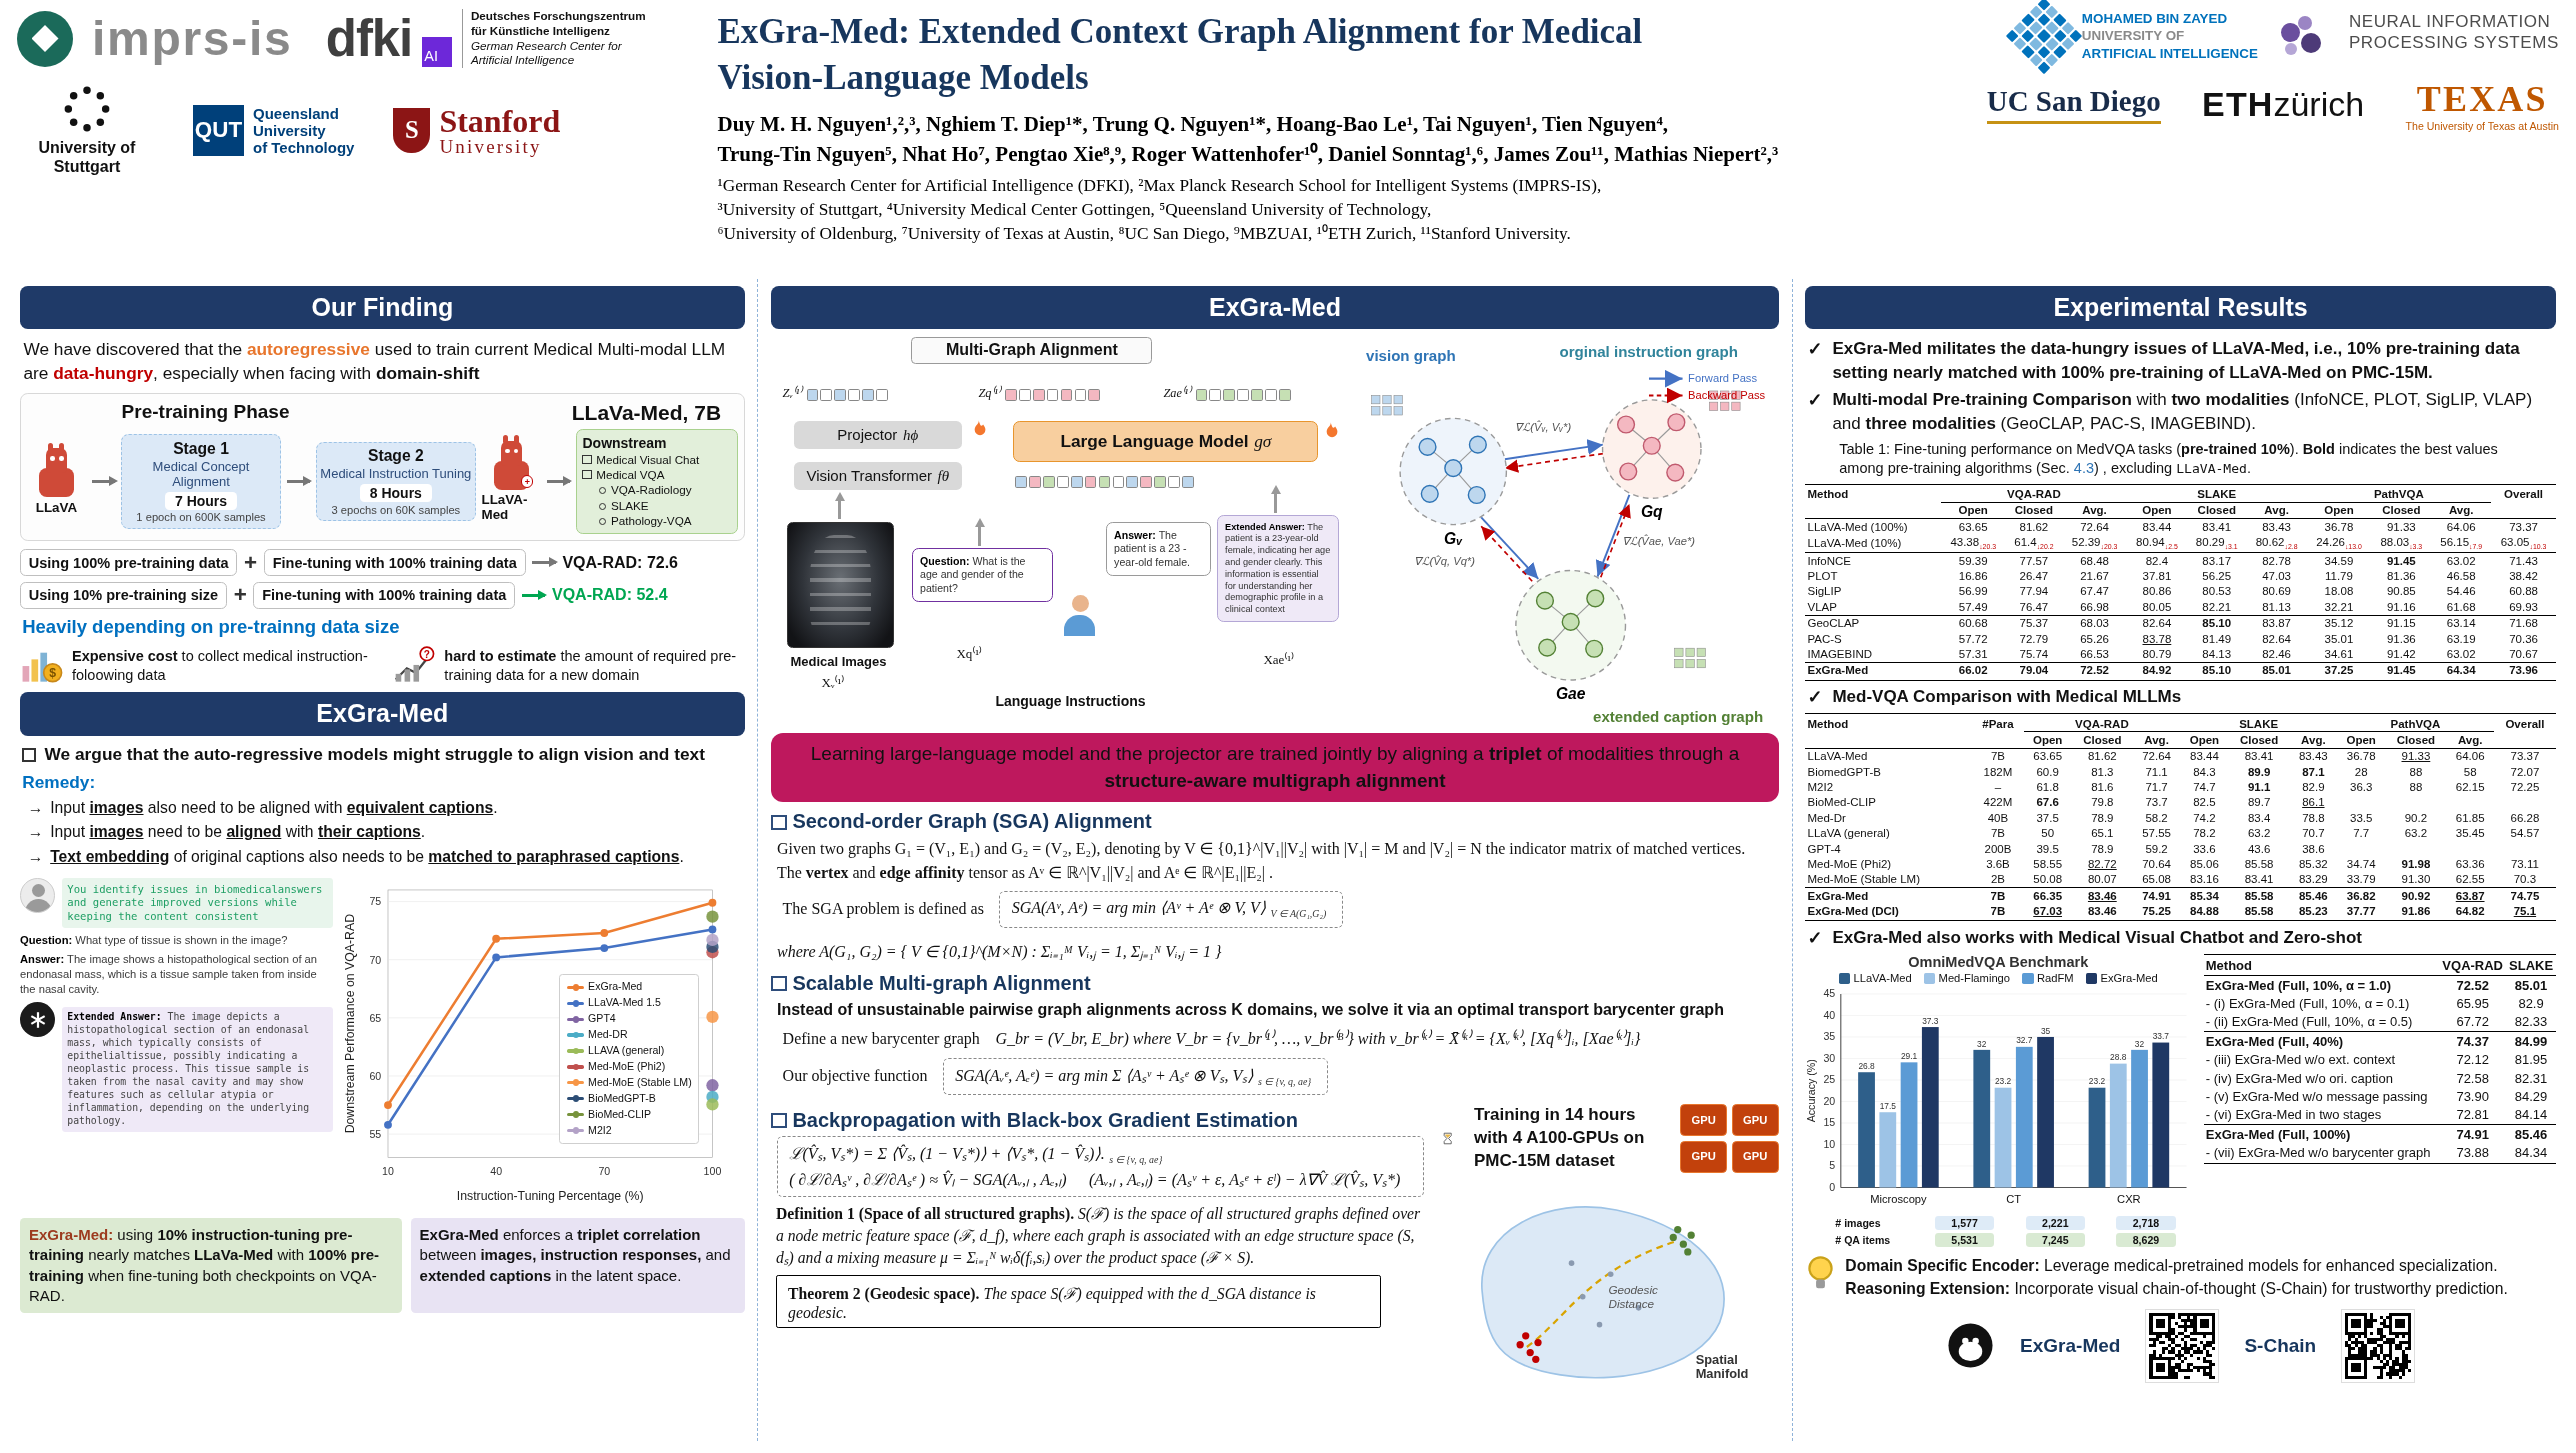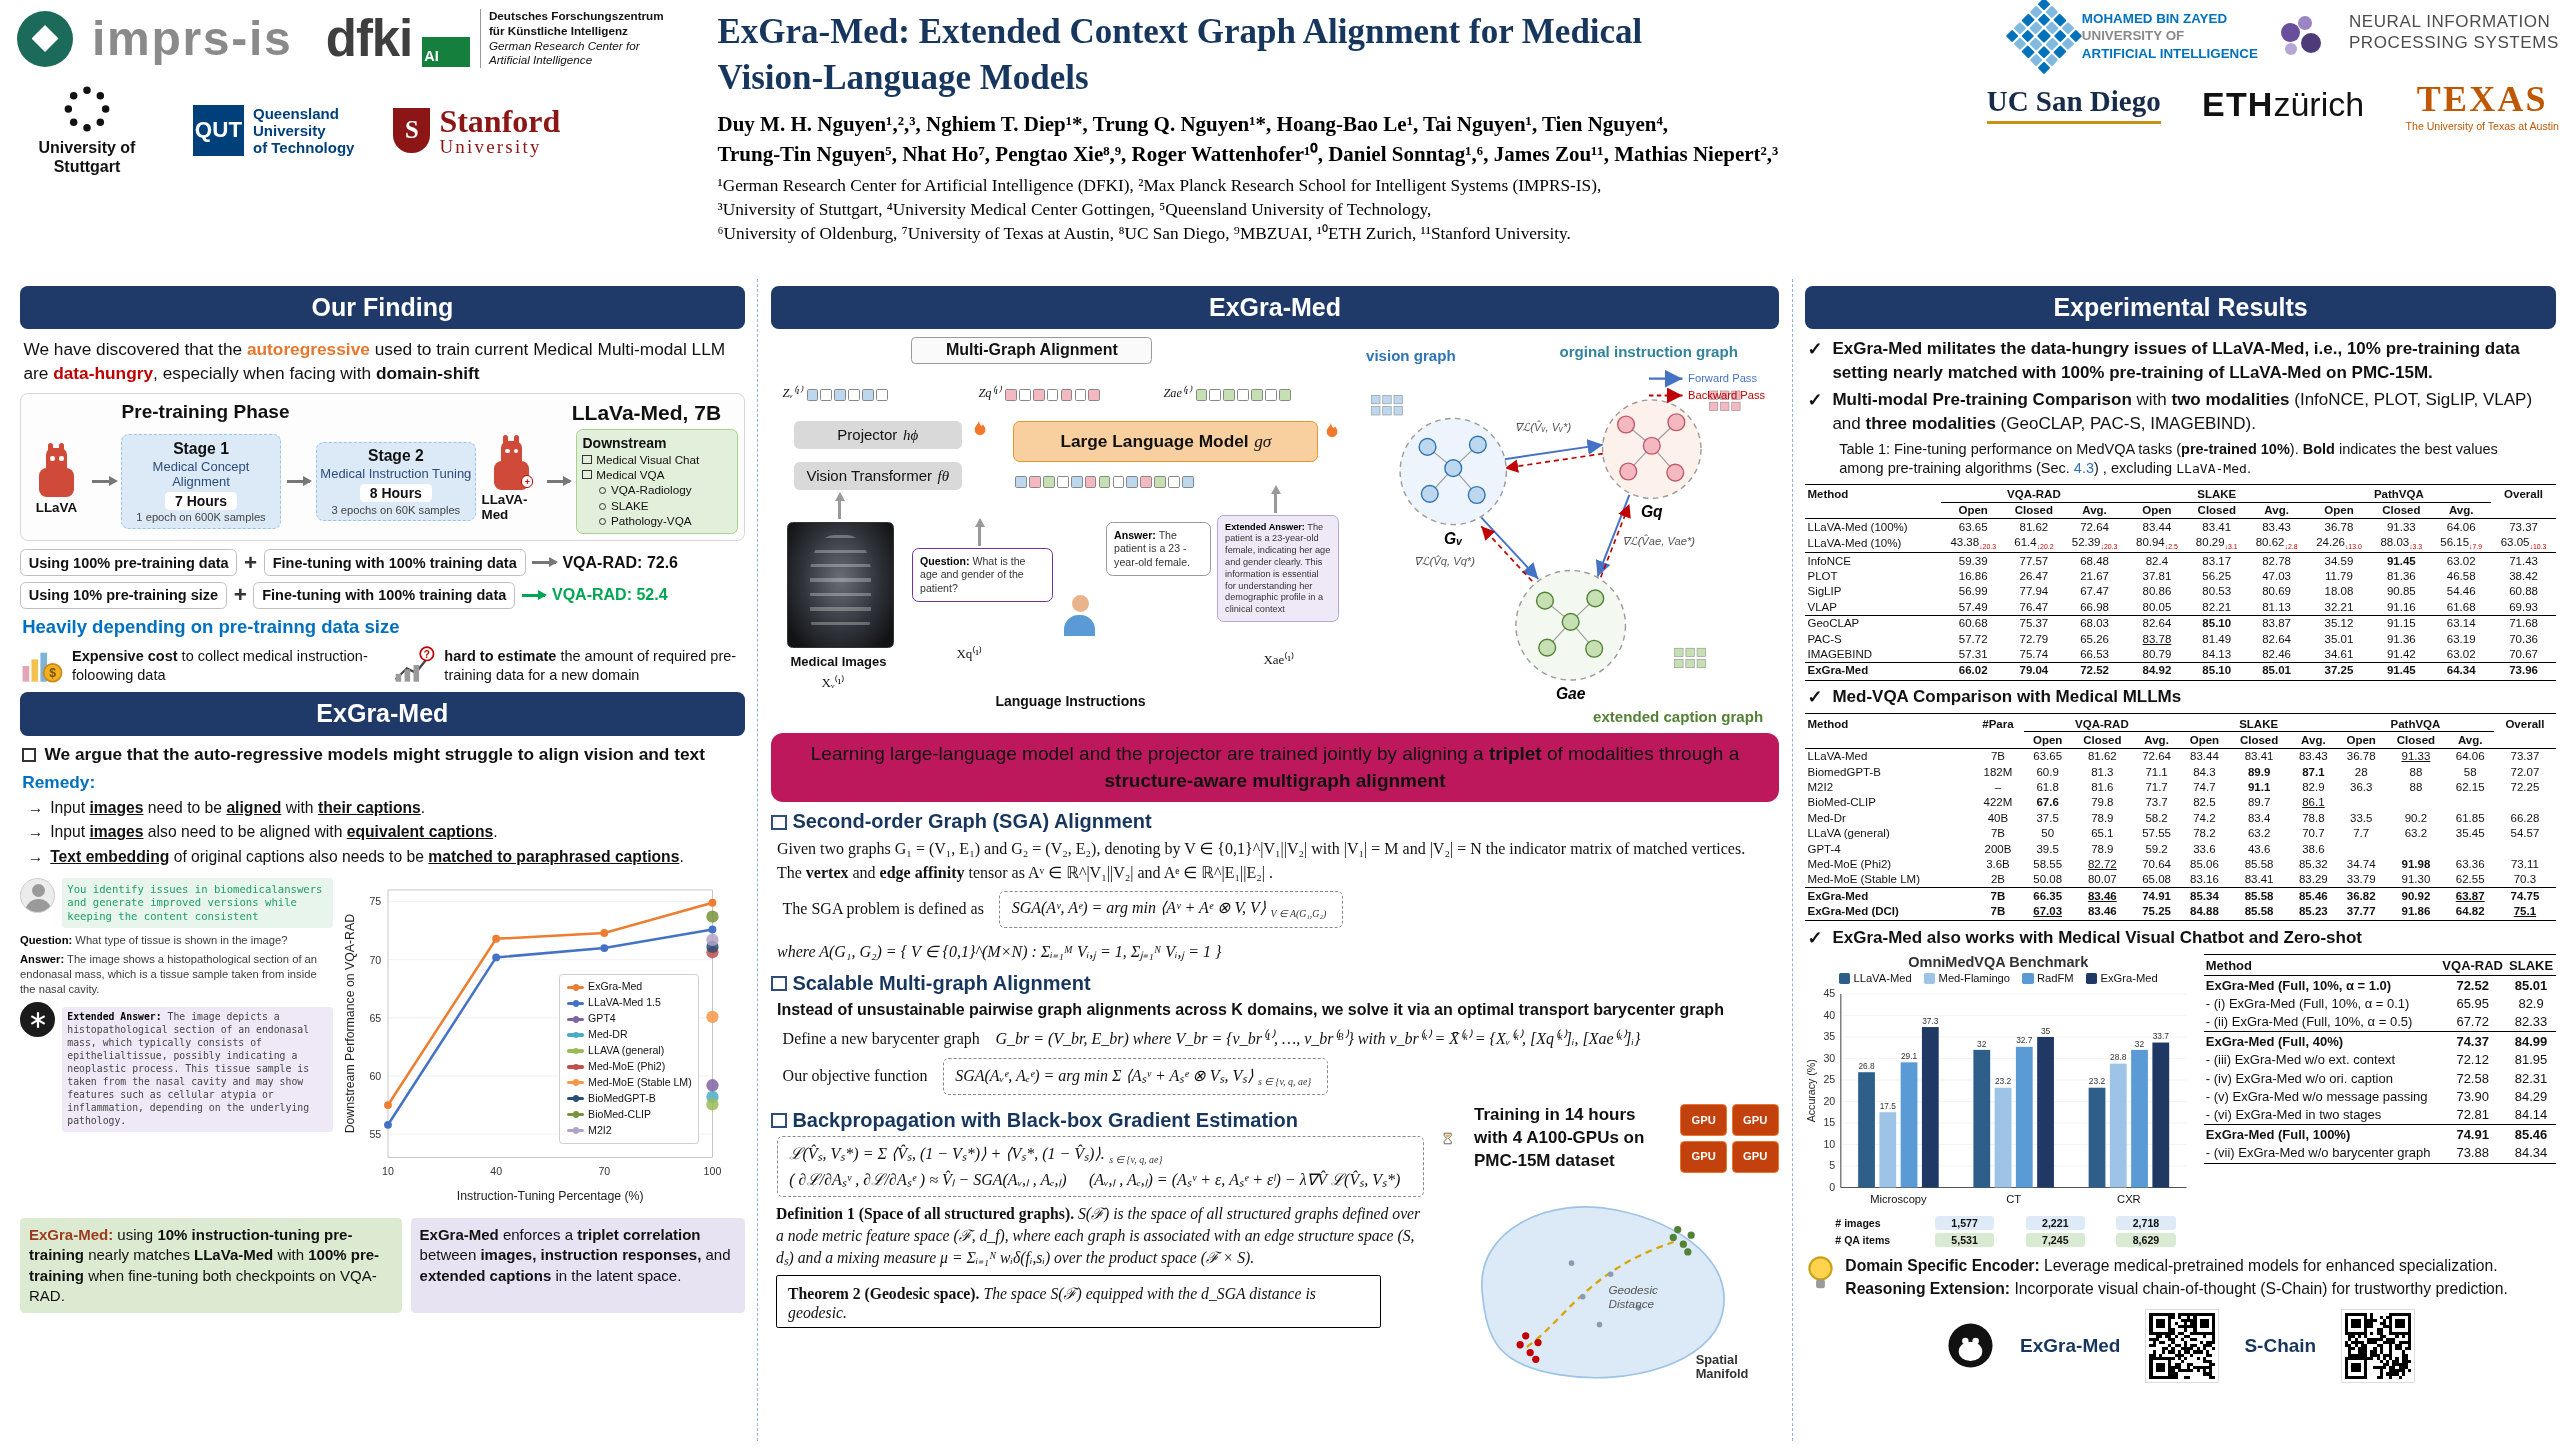--- a/index.html
+++ b/index.html
@@ -12,21 +12,21 @@
 .hr{width:660px;display:flex;flex-direction:column;gap:14.5px;align-items:flex-end}
 .title{font-size:35px;font-weight:bold;color:#17365d;line-height:1.3}
 .authors{font-size:21px;font-weight:bold;margin-top:9px;line-height:1.45;color:#000}
 .affils{font-size:17.3px;margin-top:4.5px;line-height:1.38;color:#000}
 .lrow{display:flex;align-items:center;gap:19px}
 .mpi{width:56px;height:56px;border-radius:50%;background:#1b6a5a;position:relative;flex:none}
 .mpi::after{content:"";position:absolute;inset:14.5px;background:#fff;clip-path:polygon(50% 0,100% 50%,50% 100%,0 50%)}
 .imprs{font-family:"Liberation Sans",sans-serif;font-size:48px;font-weight:bold;color:#8a8a8a;letter-spacing:1.7px}
 .dfki{display:flex;align-items:center;gap:10px;margin-left:14.5px}
 .dfki-word{font-family:"Liberation Sans",sans-serif;font-size:51px;font-weight:bold;color:#3f3f3f;letter-spacing:-1.1px}
-.dfki-ai{width:48px;height:30px;background:#15803d;color:#fff;font-family:"Liberation Sans",sans-serif;font-size:14.5px;font-weight:bold;display:flex;align-items:flex-end;justify-content:flex-start;padding:2.2px;margin-top:26px}
+.dfki-ai{width:30px;height:30px;background:#6d28d9;color:#fff;font-family:"Liberation Sans",sans-serif;font-size:14.5px;font-weight:normal;display:flex;align-items:flex-end;justify-content:flex-start;padding:2.2px;margin-top:26px}
 .dfki-tx{font-family:"Liberation Sans",sans-serif;font-size:11.7px;line-height:1.25;border-left:1.7px solid #999;padding-left:7.8px}
 .dfki-tx .b{font-weight:bold}
 .dfki-tx .i{font-style:italic}
 .uslogo{display:flex;flex-direction:column;align-items:center;width:140px}
 .usdots{width:48px;height:48px;position:relative;margin-bottom:4.5px}
 .uslab{font-family:"Liberation Sans",sans-serif;font-size:16px;font-weight:bold;text-align:center;line-height:1.2}
 .qut{display:flex;align-items:center;gap:9px;margin-left:17px}
 .qutsq{width:51px;height:51px;background:#00407a;color:#fff;font-family:"Liberation Sans",sans-serif;font-weight:bold;font-size:22.4px;display:flex;align-items:center;justify-content:center}
 .qutlab{color:#00407a;font-family:"Liberation Sans",sans-serif;font-weight:bold;font-size:15px;line-height:1.15}
 .stan{display:flex;align-items:center;gap:9px;margin-left:20px}
@@ -437,22 +437,22 @@
               <text x="62" y="21" text-anchor="middle" font-size="18" fill="#c00000" font-weight="bold">?</text>
           </svg>
           <div><span class="seg-b">hard to estimate</span><span> the amount of required pre-training data for a new domain</span></div>
         </div>
       </div>
 
       <div class="pill">ExGra-Med</div>
       <div class="argue"><span class="seg-b">We argue that the auto-regressive models might struggle to align vision and text</span></div>
       <div class="remedy">Remedy:</div>
       <div>
+          <div class="remedy-item"><span>Input </span><span class="seg-b seg-u">images</span><span> also need to be aligned with </span><span class="seg-b seg-u">equivalent captions</span><span>.</span></div>
           <div class="remedy-item"><span>Input </span><span class="seg-b seg-u">images</span><span> need to be </span><span class="seg-b seg-u">aligned</span><span> with </span><span class="seg-b seg-u">their captions</span><span>.</span></div>
-          <div class="remedy-item"><span>Input </span><span class="seg-b seg-u">images</span><span> also need to be aligned with </span><span class="seg-b seg-u">equivalent captions</span><span>.</span></div>
           <div class="remedy-item"><span class="seg-b seg-u">Text embedding</span><span> of original captions also needs to be </span><span class="seg-b seg-u">matched to paraphrased captions</span><span>.</span></div>
         </div>
 
       <div class="chat-chart">
         <div class="chatc">
           <div class="chat-row">
             <div class="pavatar"></div>
             <div class="sysmsg">You identify issues in biomedicalanswers and generate improved versions while keeping the content consistent</div>
           </div>
           <div class="qa"><span class="lab">Question:</span><span> What type of tissue is shown in the image?</span></div>

